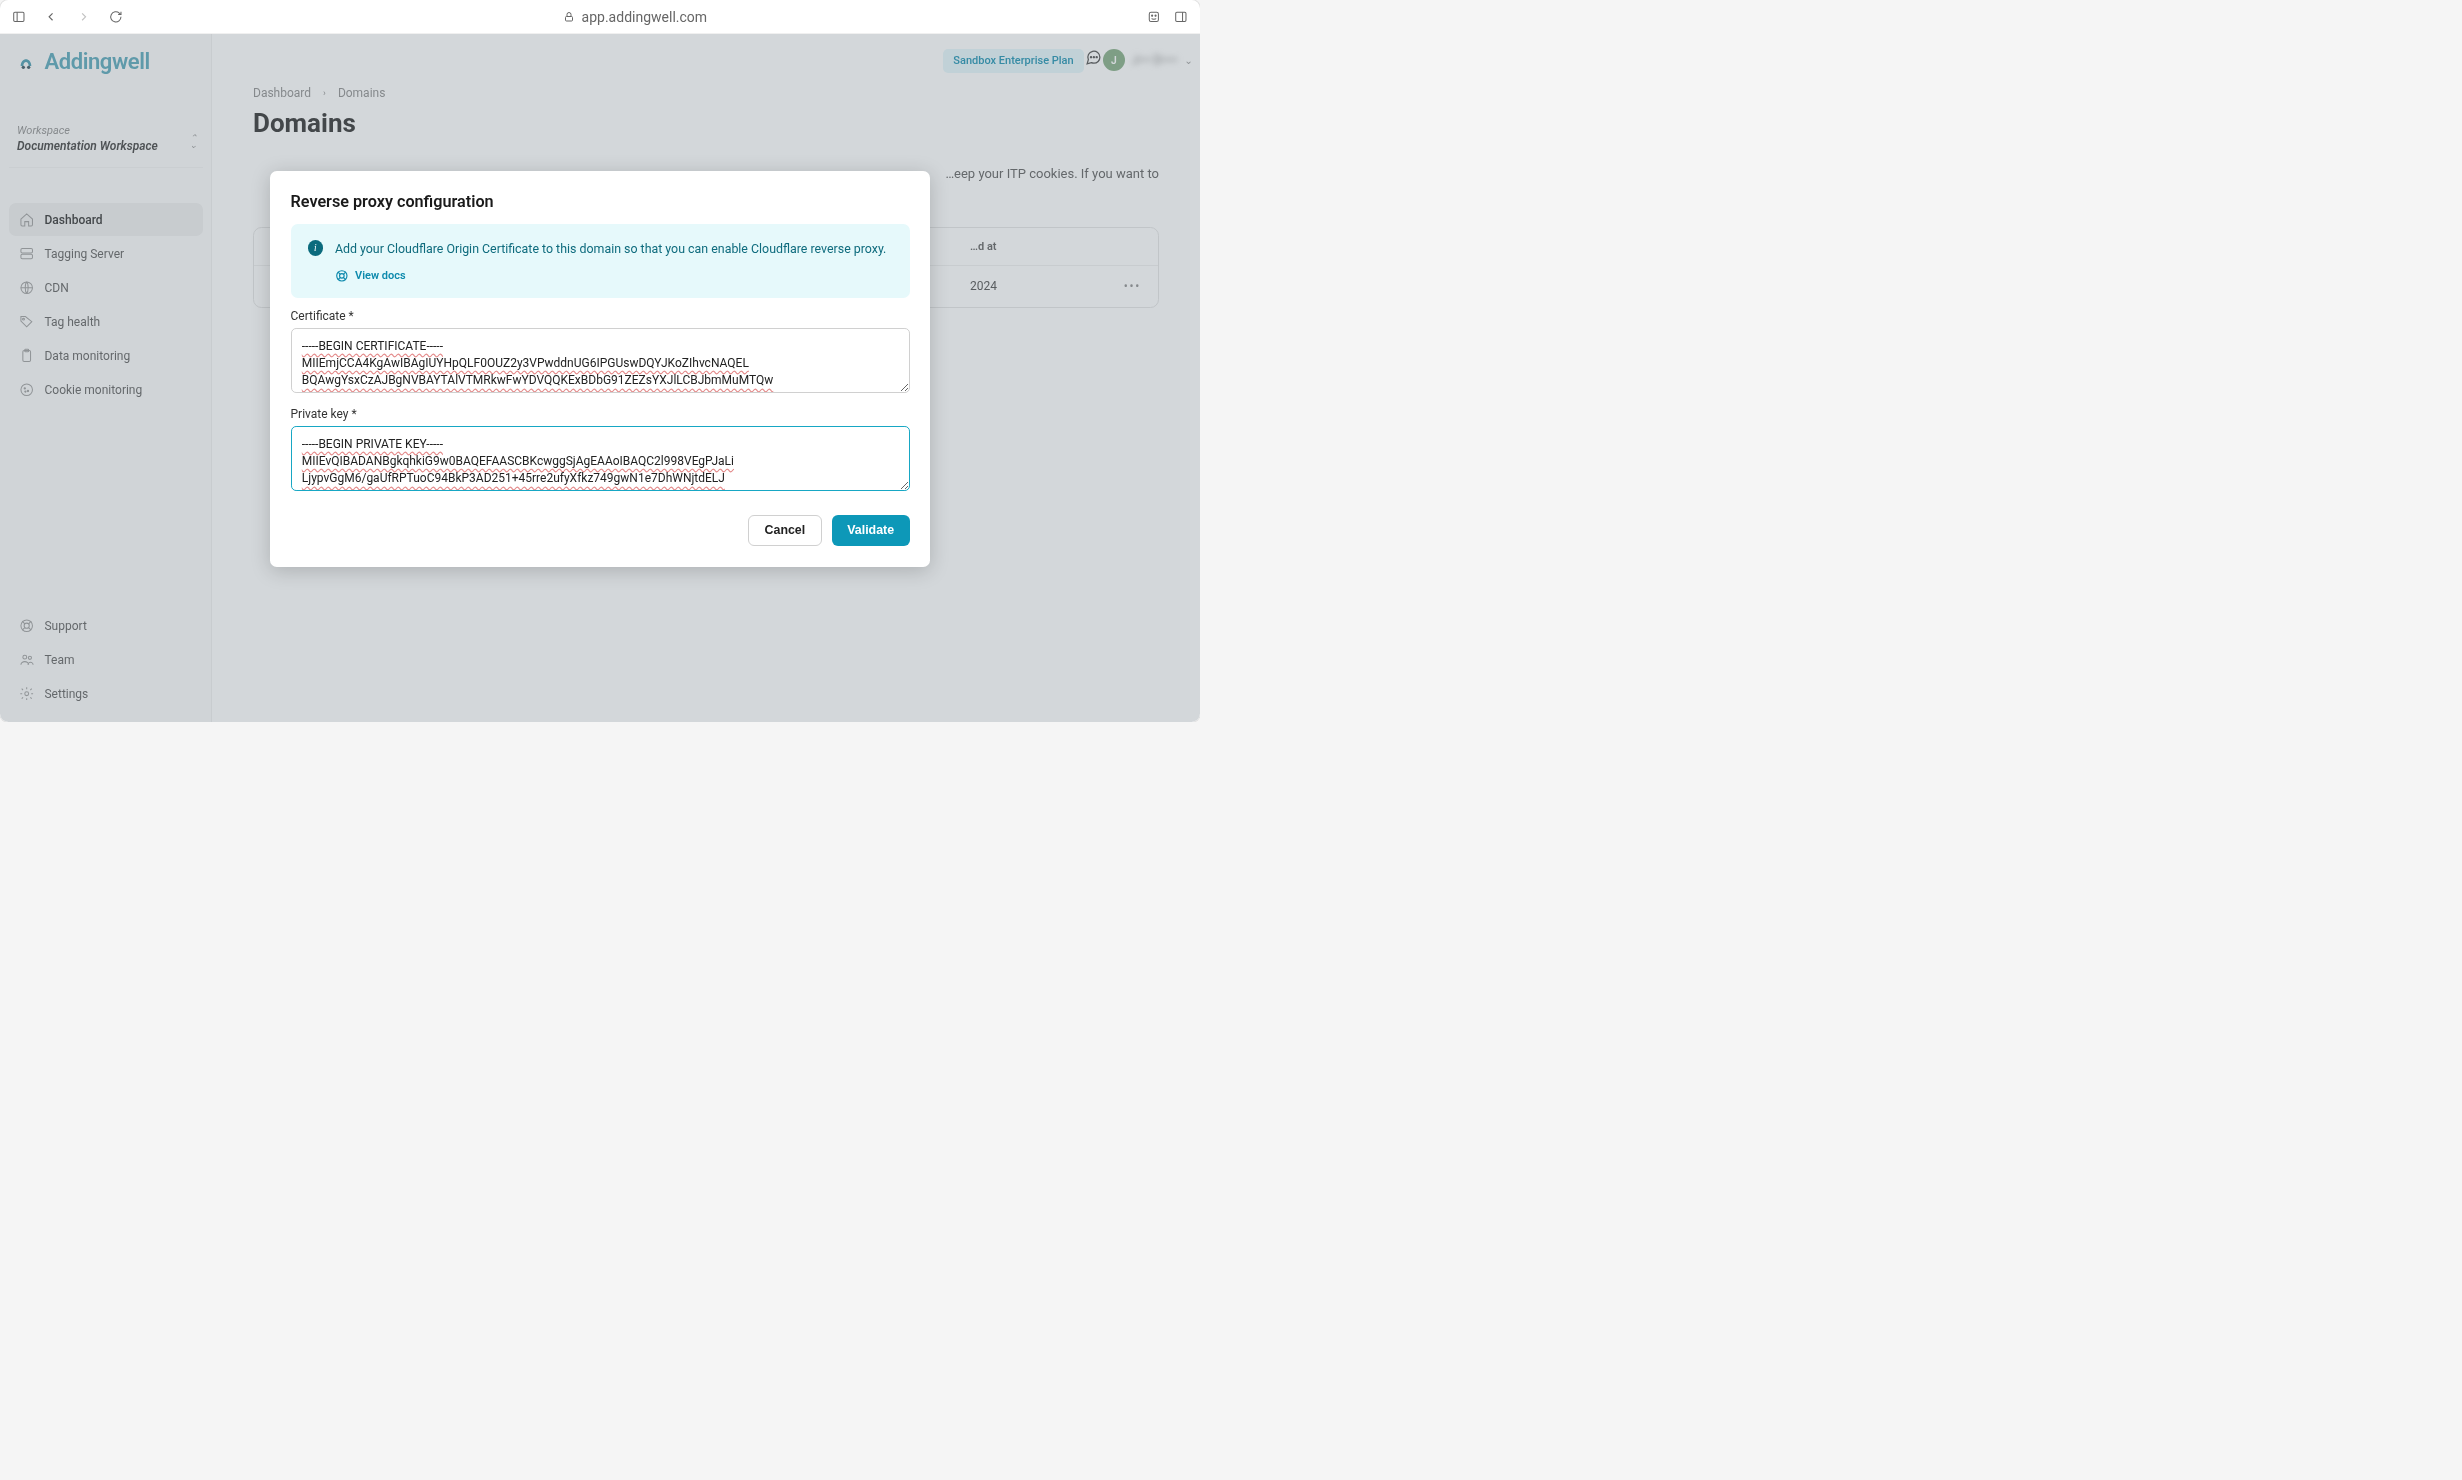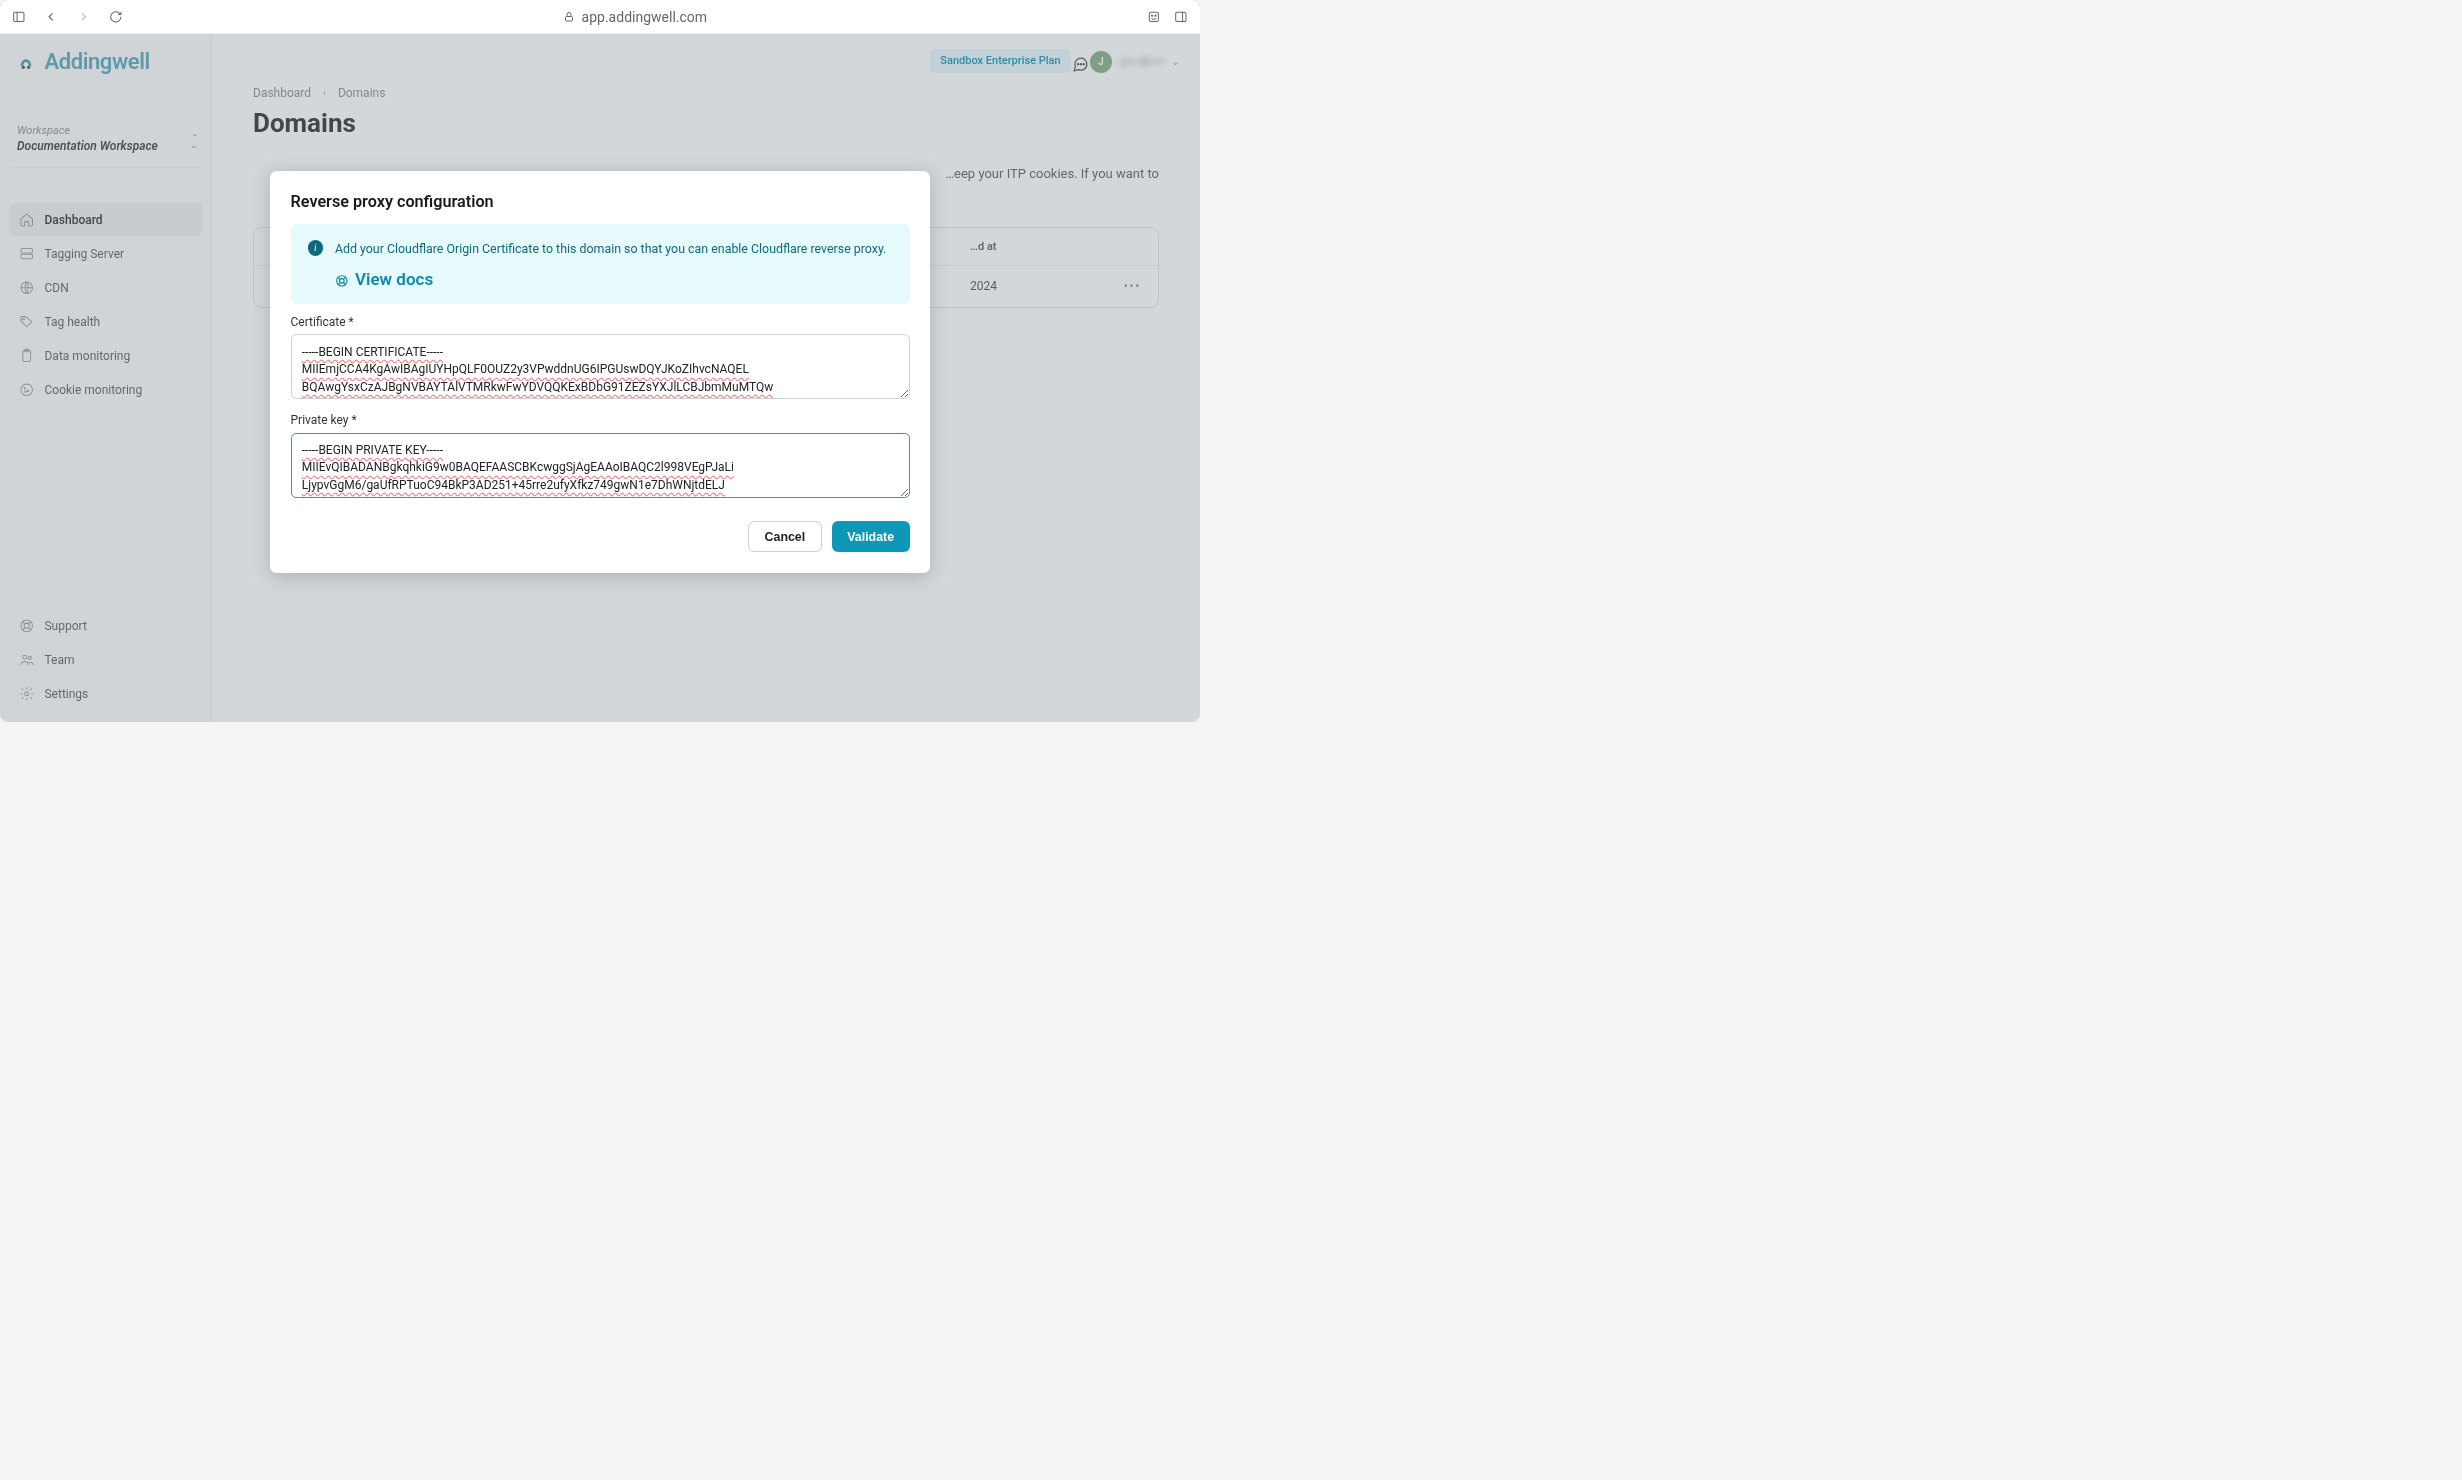--- a/index.html
+++ b/index.html
@@ -120,23 +120,23 @@
     .main {
       flex: 1;
       padding: 20.5px 41px;
       background: #fff;
       position: relative;
       overflow: hidden;
     }
     .topbar {
       position: absolute;
       top: 15.4px;
-      right: 20px;
-      display: flex;
-      align-items: flex-end;
+      right: 7px;
+      display: flex;
+      align-items: flex-start;
       gap: 1px;
     }
     .plan-pill {
       background: #e3f6fb;
       color: #0d8aad;
       font-size: 11px;
       padding: 5.1px 10.3px;
       border-radius: 5.1px;
       font-weight: 500;
     }
@@ -254,21 +254,21 @@
       line-height: 1.4;
     }
     .view-docs {
       display: flex;
       align-items: center;
       gap: 6.8px;
       margin-top: 12px;
       margin-left: 27px;
       color: #0d8aad;
       font-weight: 600;
-      font-size: 17px;
+      font-size: 11px;
       cursor: pointer;
     }
     .docs-icon { width: 13.7px; height: 13.7px; }
     .form-group { margin-top: 11px; }
     .form-label {
       font-size: 12px;
       color: #333;
       margin-bottom: 5.1px;
       display: block;
     }

